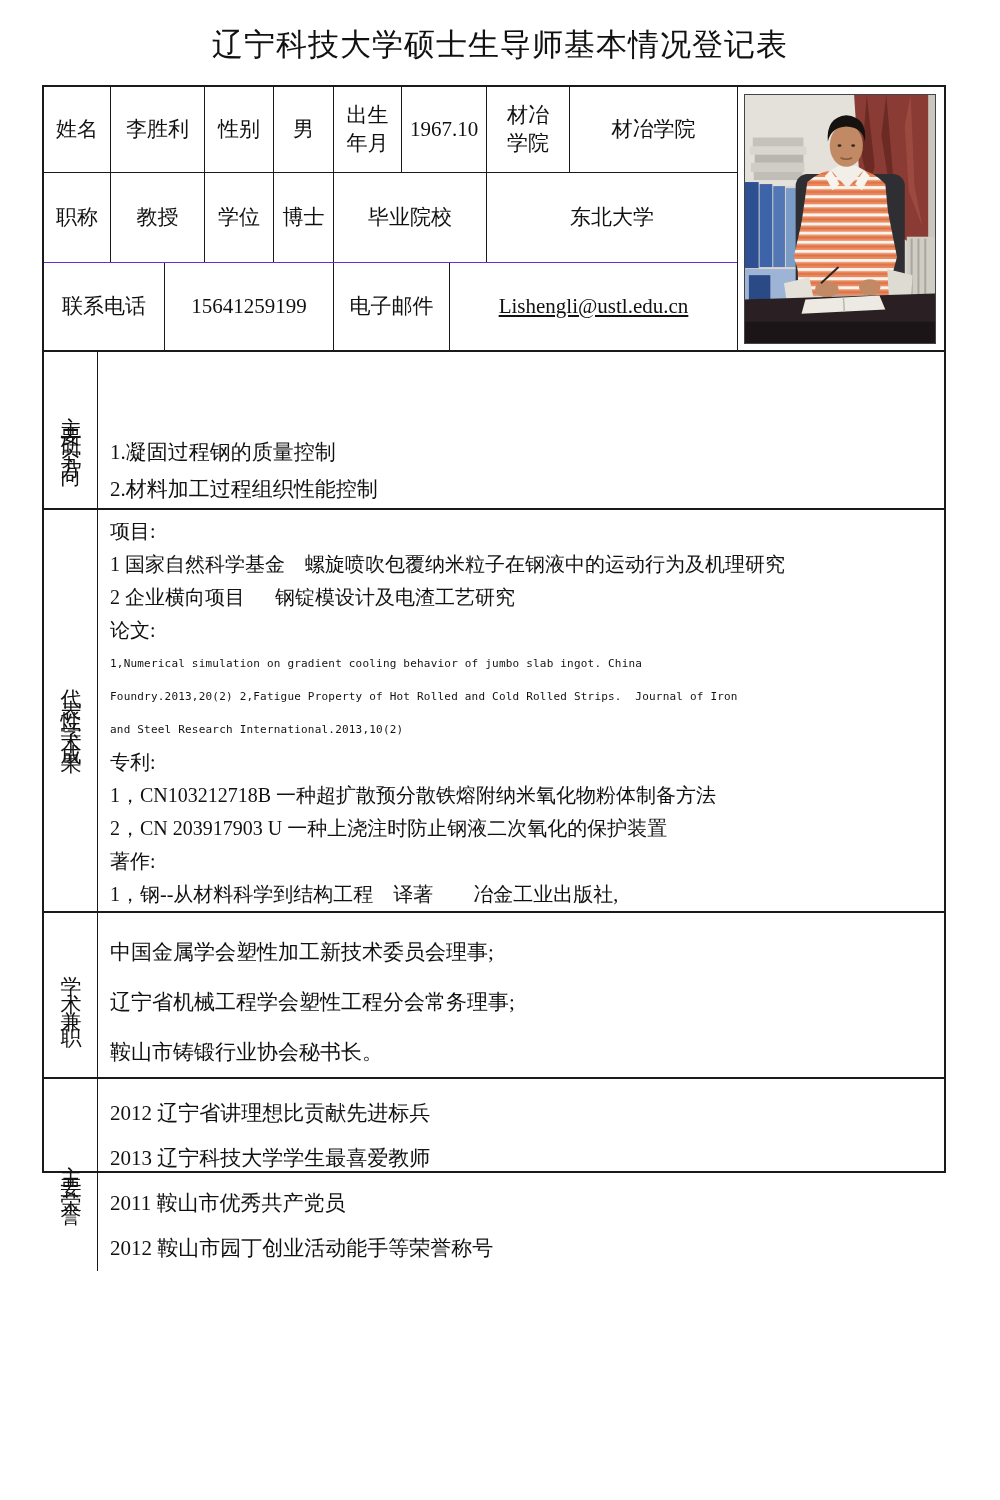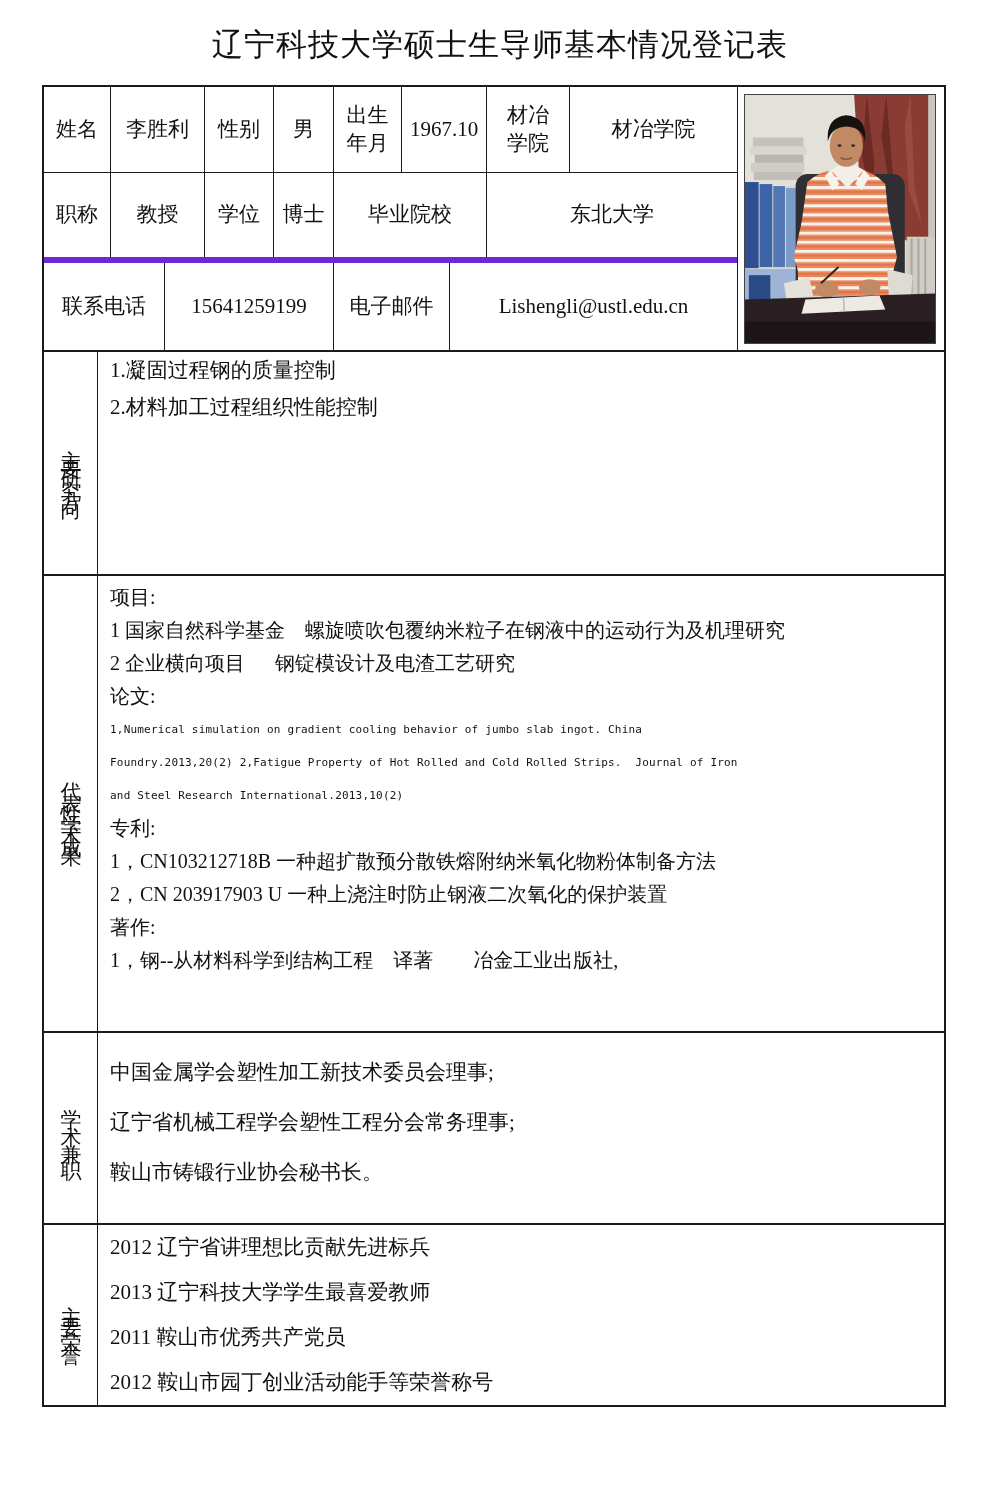--- a/index.html
+++ b/index.html
@@ -1,62 +1,62 @@
 <!DOCTYPE html>
 <html><head>
 <meta charset="utf-8">
 <style>
   html,body{margin:0;padding:0;background:#ffffff;}
   body{width:1000px;height:1500px;position:relative;
        font-family:"Liberation Serif","DejaVu Serif",serif;color:#111;}
   .page-title{position:absolute;top:24px;left:0;width:1000px;text-align:center;
        font-size:31px;font-weight:400;letter-spacing:1px;}
-  .reg-table{position:absolute;left:42px;top:85px;width:904px;height:1322px;
+  .reg-table{position:absolute;left:42px;top:85px;width:904px;height:1088px;
        border:2px solid #1a1a1a;box-sizing:border-box;display:flex;flex-direction:column;
        background:#fff;}
   .top-section{display:flex;height:263px;box-sizing:border-box;}
   .top-left{width:693px;display:flex;flex-direction:column;box-sizing:border-box;}
   .irow{display:flex;box-sizing:border-box;}
   .irow1{height:86px;border-bottom:1px solid #1a1a1a;}
-  .irow2{height:90px;border-bottom:6px solid #6d28d9;}
+  .irow2{height:90px;border-bottom:1px solid #6d28d9;}
   .irow3{height:87px;}
   .cell{border-right:1px solid #1a1a1a;box-sizing:border-box;display:flex;
         align-items:center;justify-content:center;text-align:center;
         font-size:21px;line-height:1.32;overflow:hidden;}
   .cell.last{border-right:none;}
   .wrap2{width:48px;}
-  .underl{}
+  .underl{text-decoration:underline;}
   .photo-cell{flex:1;border-left:1px solid #1a1a1a;box-sizing:border-box;
         padding:7px 8px 6px 6px;display:flex;}
   .photo-frame{flex:1;border:1px solid #444;overflow:hidden;}
   .photo-frame svg{display:block;width:100%;height:100%;}
   .section{display:flex;border-top:2px solid #1a1a1a;box-sizing:border-box;}
   .sec-research{height:230px;}
   .sec-achievements{height:468px;}
   .sec-academic{height:197px;}
   .sec-honors{flex:1;}
   .vlabel-cell{width:54px;border-right:1px solid #1a1a1a;box-sizing:border-box;
         display:flex;align-items:center;justify-content:center;}
   .vlabel{writing-mode:vertical-lr;text-orientation:upright;
         font-size:21px;line-height:1;}
   .ls10{letter-spacing:10px;}
   .ls11{letter-spacing:11px;}
   .ls18{letter-spacing:18px;}
   .ls13{letter-spacing:13px;}
   .sec-content{flex:1;box-sizing:border-box;padding-left:12px;overflow:hidden;}
   .sec-content .tline{white-space:pre-wrap;font-size:20px;}
-  .sec-research .sec-content{}
+  .sec-research .sec-content{padding-top:82px;}
   .sec-research .tline{line-height:37px;font-size:21px;}
   .sec-achievements .sec-content{padding-top:5px;}
   .sec-achievements .tline{line-height:33px;}
   .tline.en{font-family:"DejaVu Sans Mono","Liberation Mono",monospace;
         font-size:11px;letter-spacing:0.2px;}
   .sec-academic .sec-content{padding-top:14px;}
   .sec-academic .tline{line-height:50px;font-size:21px;}
-  .sec-honors .sec-content{}
+  .sec-honors .sec-content{padding-top:12px;}
   .sec-honors .tline{line-height:45px;font-size:21px;}
 </style>
 </head>
 <body>
 
 <div class="page-title">辽宁科技大学硕士生导师基本情况登记表</div>
 
 <div class="reg-table">
 
   <div class="top-section">

